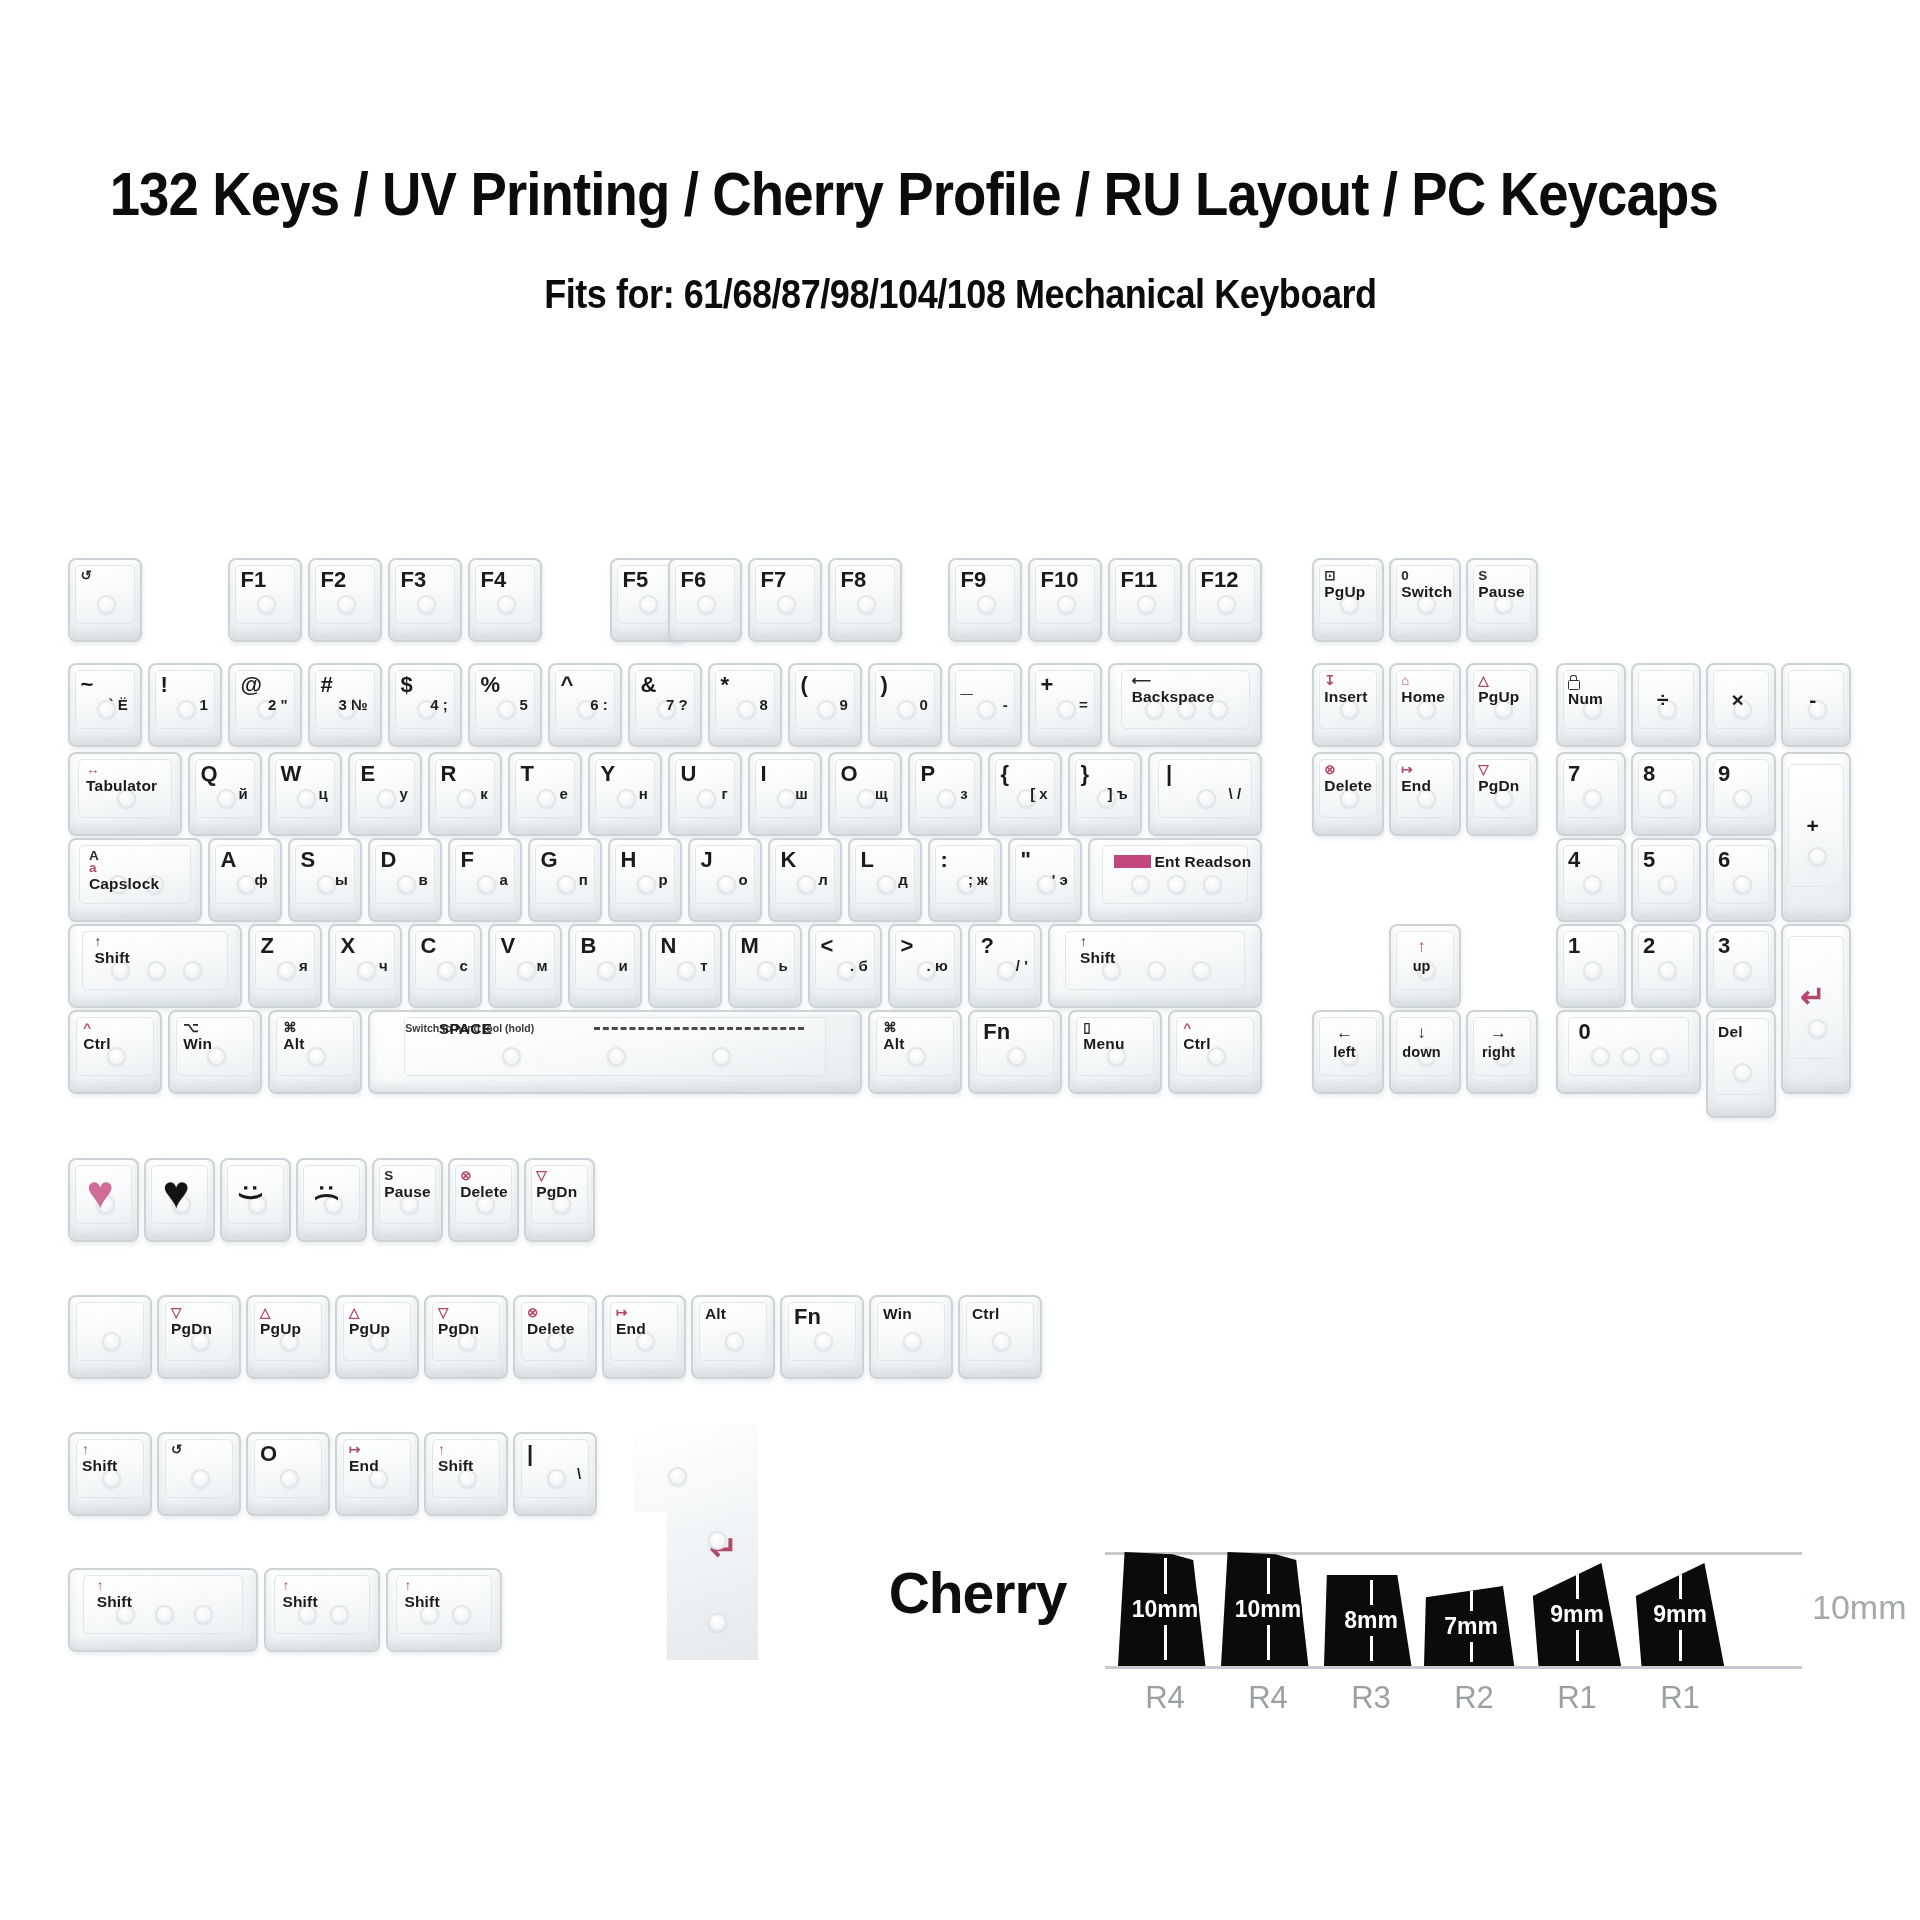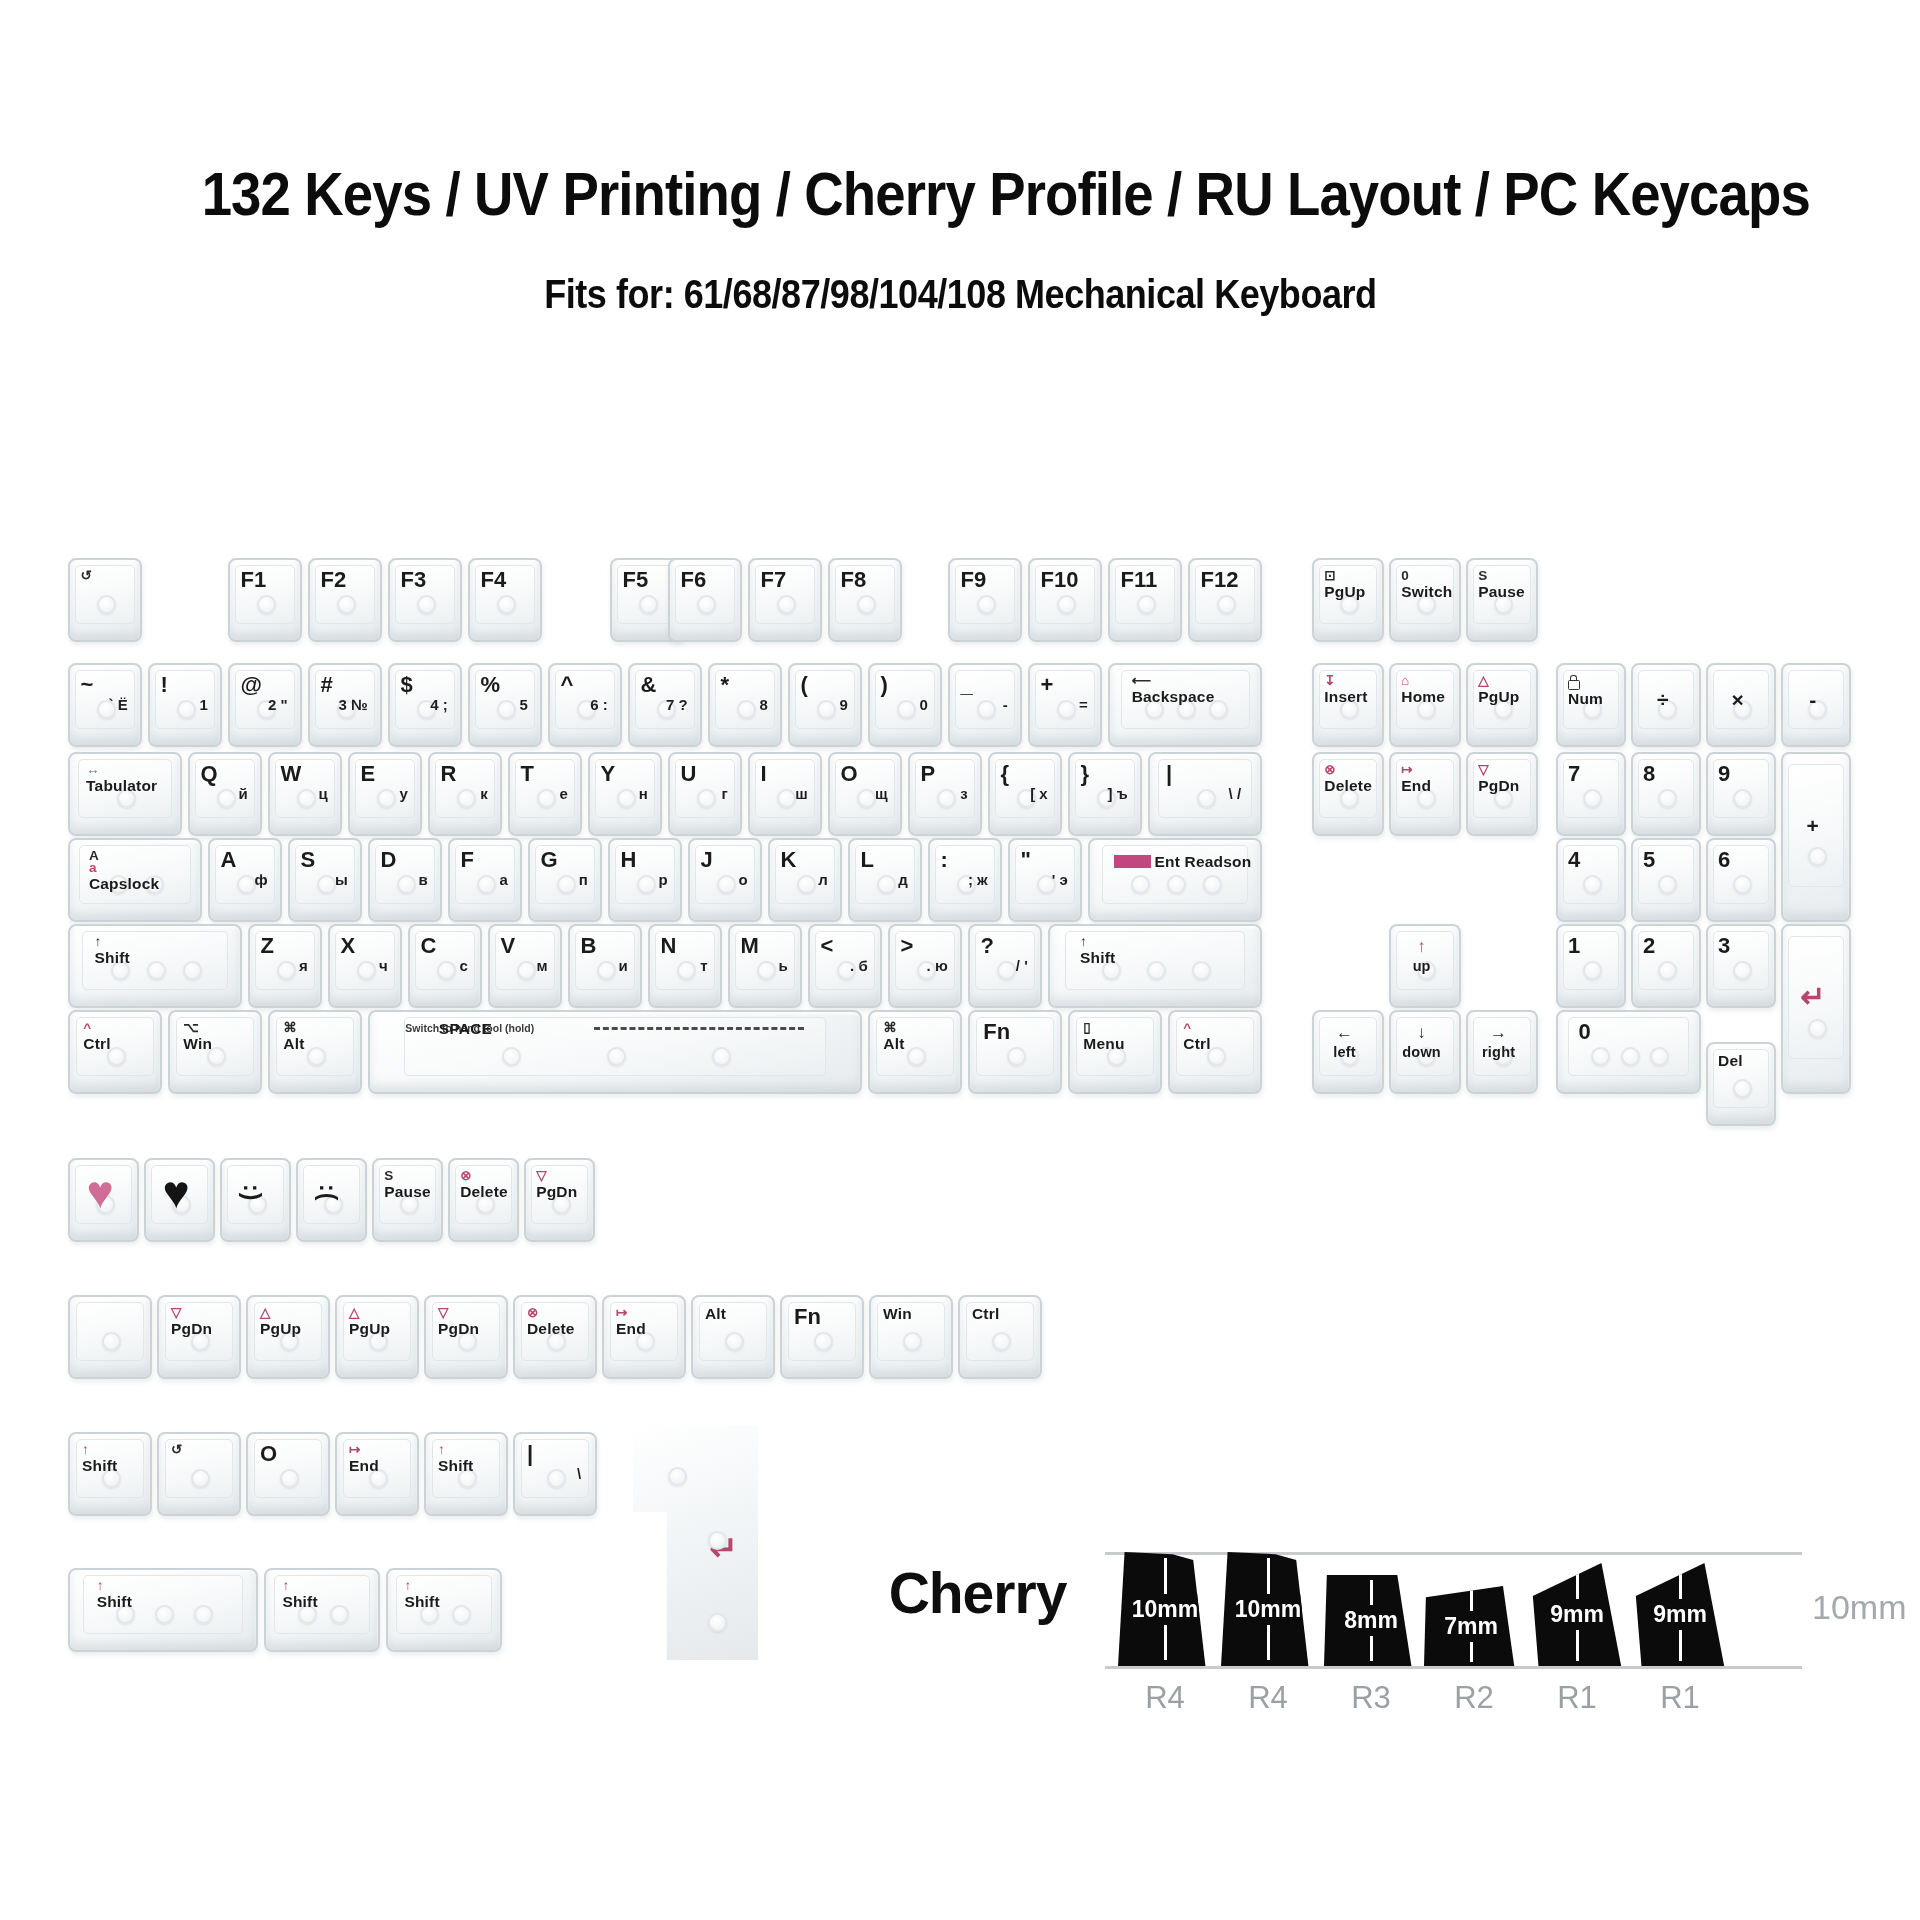--- a/index.html
+++ b/index.html
@@ -1,19 +1,19 @@
 <!DOCTYPE html>
 <html><head>
 <meta charset="utf-8">
 <style>
   html,body{margin:0;padding:0}
   body{width:1920px;height:1920px;position:relative;overflow:hidden;background:#ffffff;
        font-family:"Liberation Sans", sans-serif;}
 
-  .title{position:absolute;top:158px;left:0;width:100%;text-align:right;color:#0c0c0c;}
+  .title{position:absolute;top:158px;left:0;width:100%;text-align:left;color:#0c0c0c;}
   .title .tx{display:inline-block;font-size:62px;font-weight:700;letter-spacing:-1px;transform:scaleX(.88);}
   .subtitle{position:absolute;top:272px;left:0;width:100%;text-align:center;color:#0c0c0c;}
   .subtitle .tx{display:inline-block;font-size:40px;font-weight:700;letter-spacing:-.5px;transform:scaleX(.9);}
 
   
   .key{position:absolute;box-sizing:border-box;border:2px solid #ccd3d7;border-radius:8px;
        background:linear-gradient(162deg,#ffffff 0%,#f3f6f7 55%,#e7ebed 100%);
        box-shadow:inset 0 -7px 9px rgba(168,178,185,.28), inset 0 2px 3px #ffffff, 1px 3px 5px rgba(150,160,168,.20);}
   .face{position:absolute;left:7%;right:7%;top:6%;bottom:20%;box-sizing:border-box;
         border:1.5px solid #e1e6e9;border-radius:5px;
@@ -969,21 +969,21 @@
     <div class="key" style="left: 1556px; top: 1010px; width: 145px; height: 84px;">
       <div class="face">
         <div class="leg">
           <span class="t">0</span>
         </div>
         <span class="stem" style="left: calc(25% - 8px);"></span>
         <span class="stem" style="left: calc(50% - 8px);"></span>
         <span class="stem" style="left: calc(75% - 8px);"></span>
       </div>
     </div>
-    <div class="key" style="left: 1706px; top: 1010px; width: 70px; height: 84px; margin-top: 32px;">
+    <div class="key" style="left: 1706px; top: 1010px; width: 70px; height: 108px;">
       <div class="face">
         <div class="leg">
           <span class="t word">Del</span>
         </div>
         <span class="stem" style="left: calc(50% - 8px);"></span>
       </div>
     </div>
     <div class="key heart-pink" style="left: 68px; top: 1158px; width: 71px; height: 84px;">
       <div class="face">
         <div class="leg">

